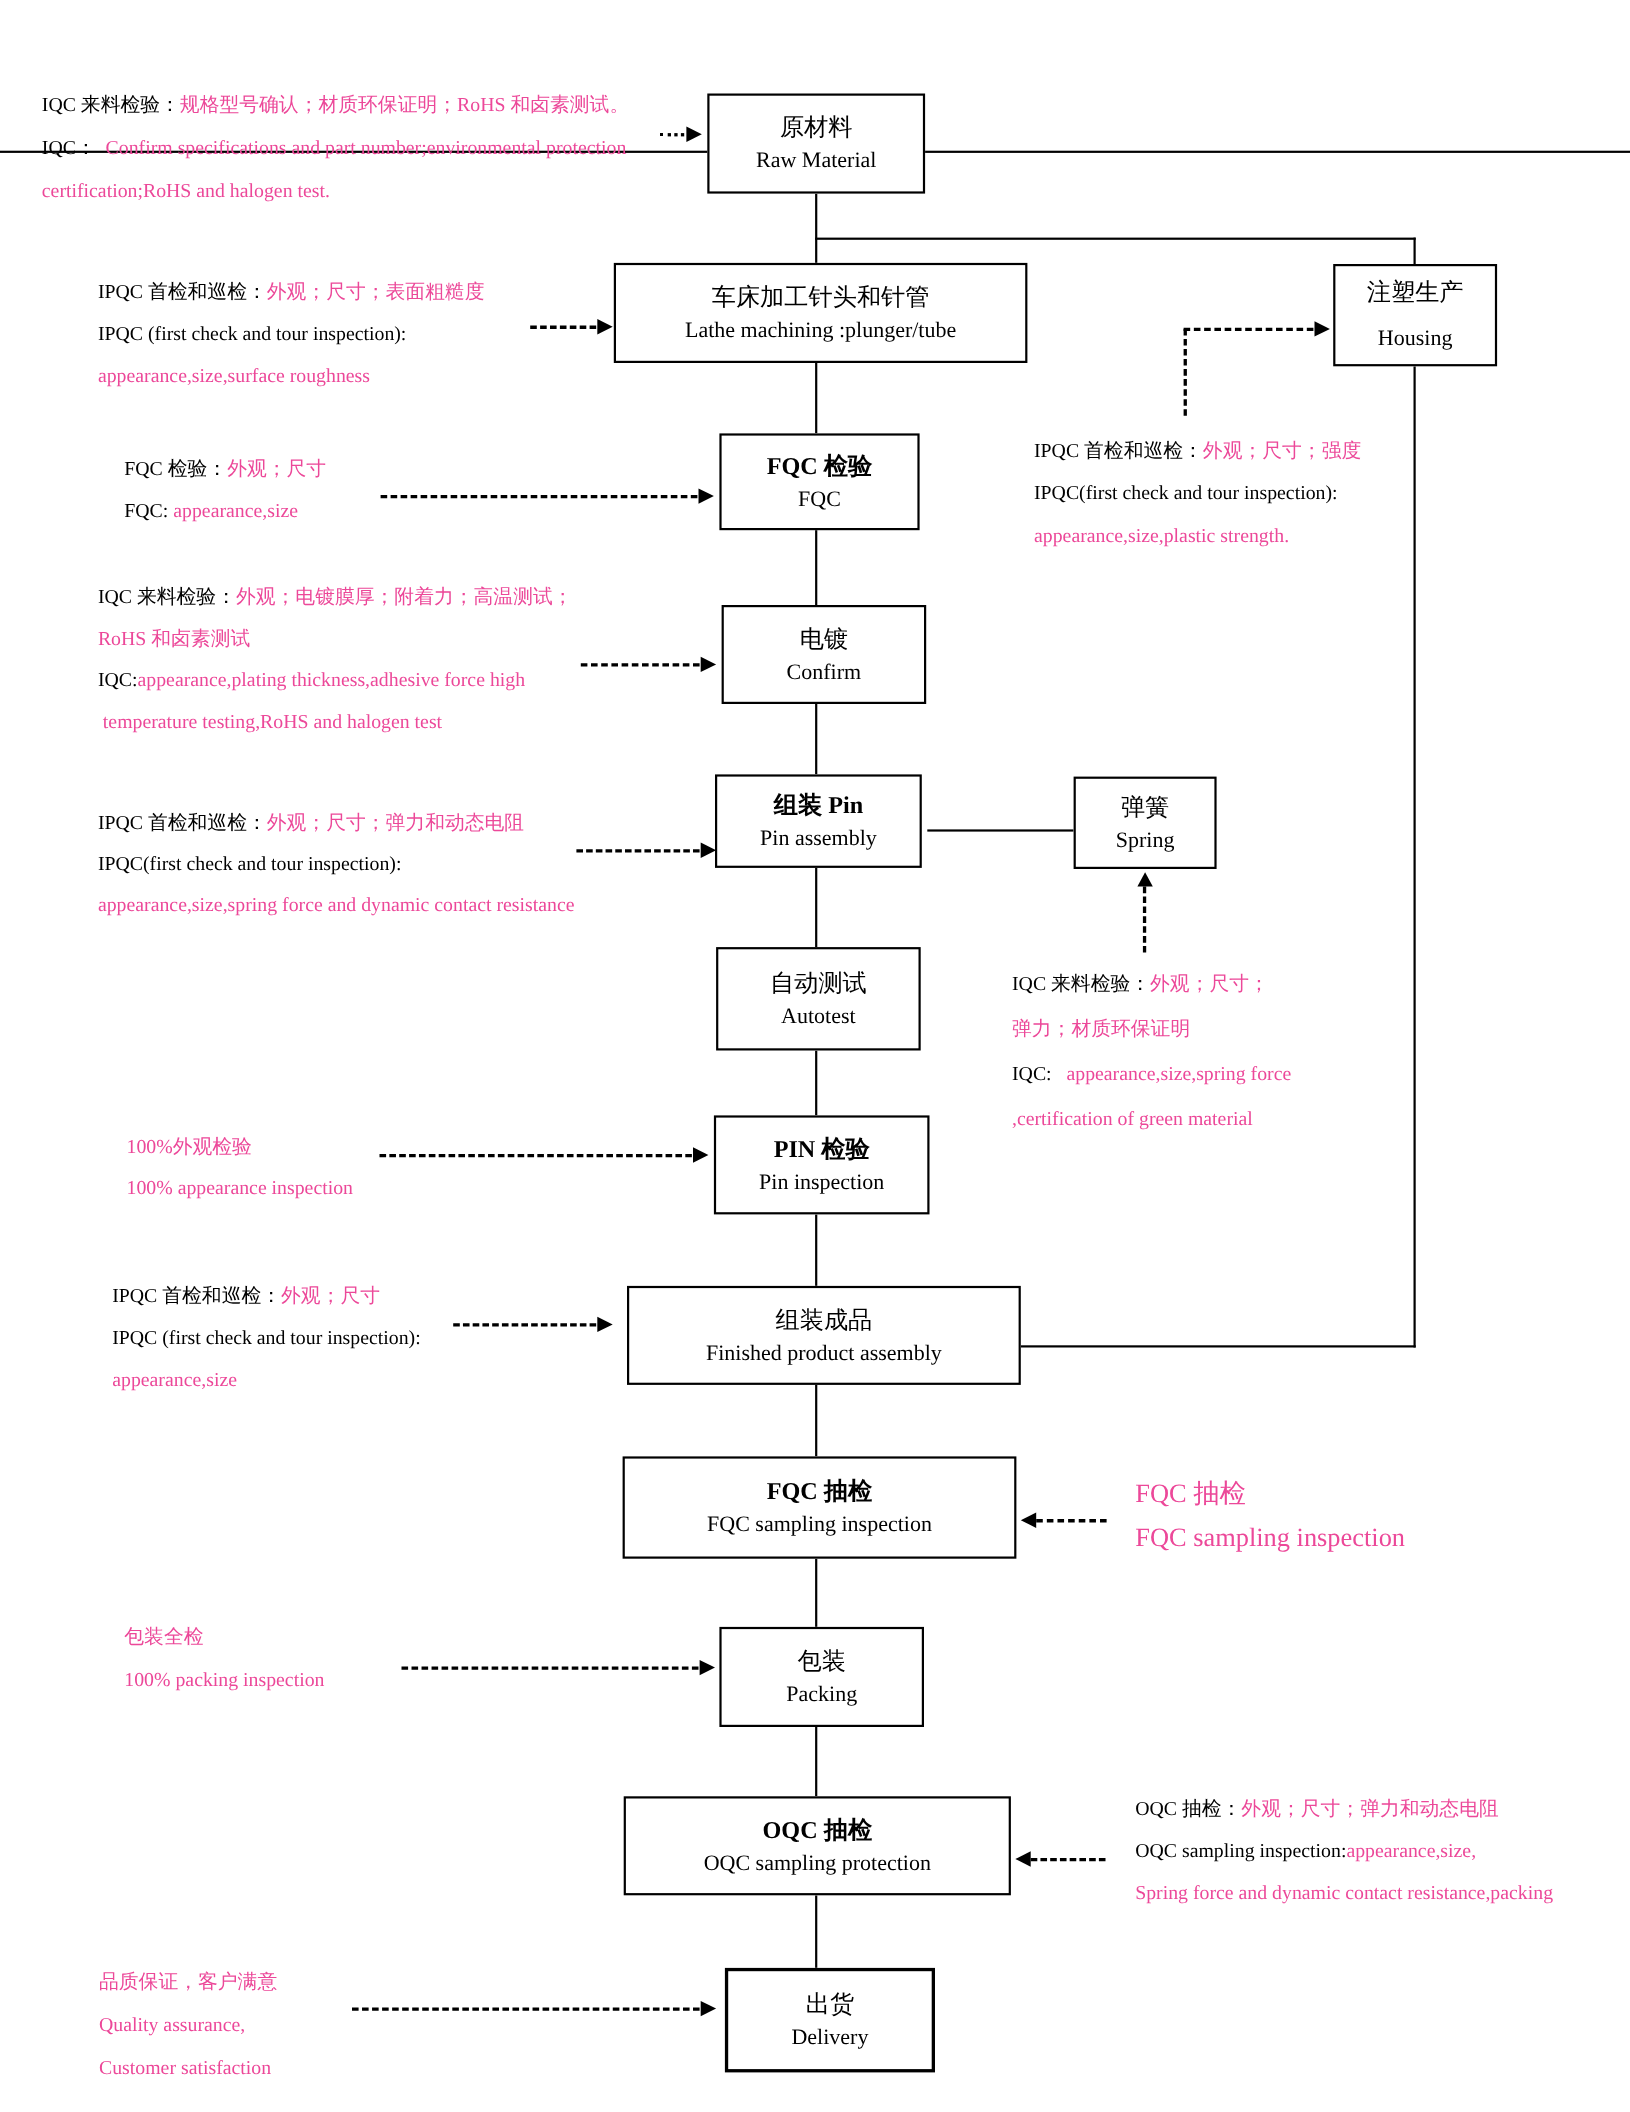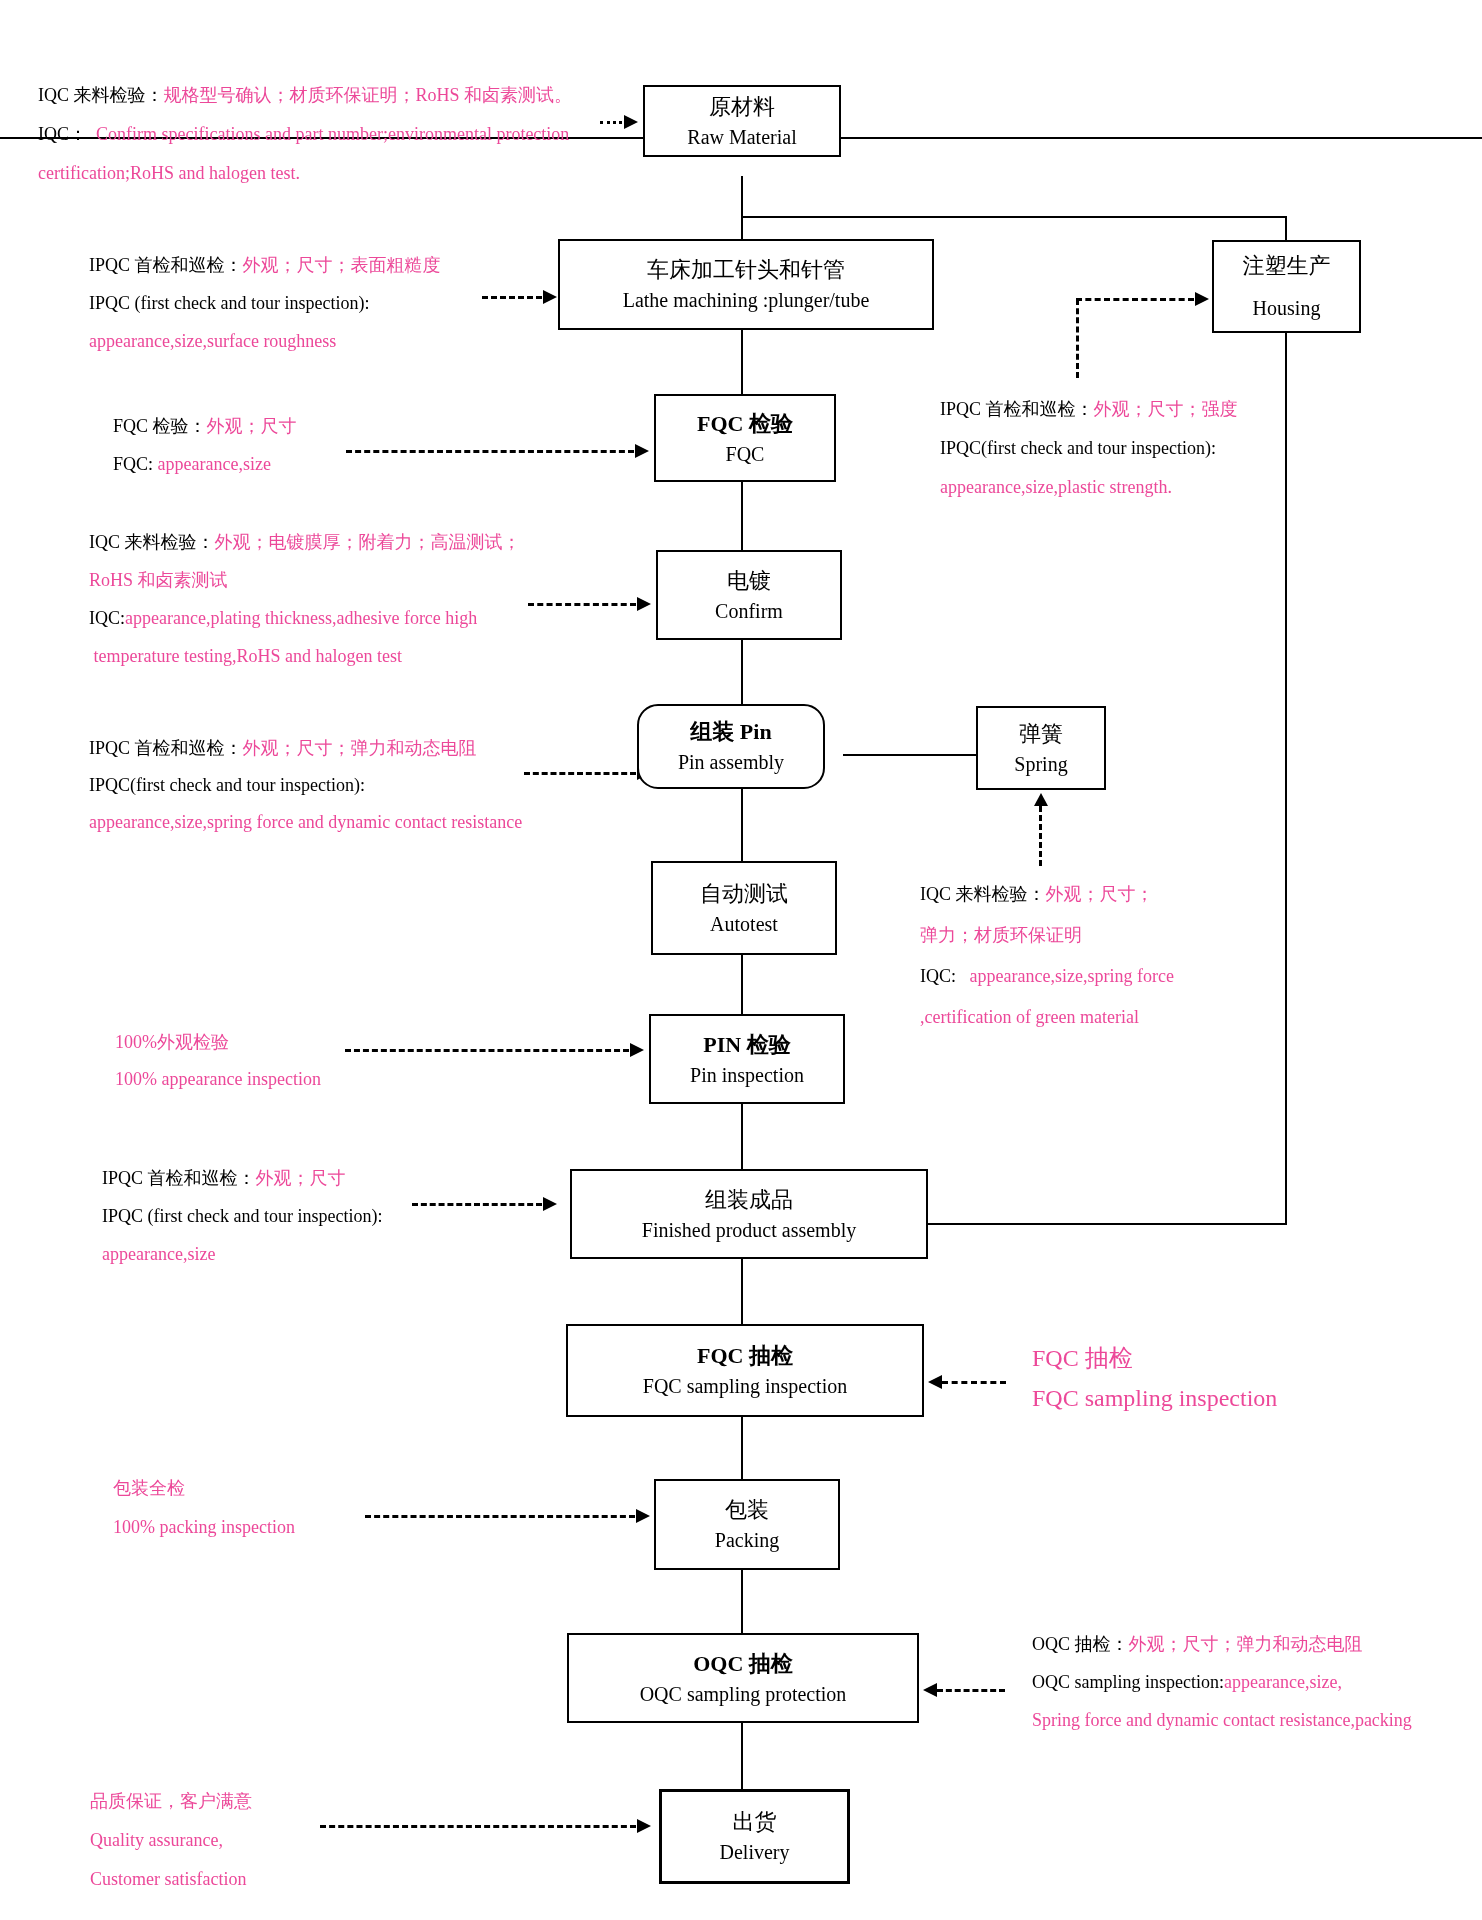--- a/index.html
+++ b/index.html
@@ -87,21 +87,21 @@
   <div class="dh" style="left:320px;top:1825px;width:316px;"></div>
   <div class="ar right" style="left:637px;top:1819px;"></div>
 
   <div class="dv" style="left:1076px;top:299px;height:79px;"></div>
   <div class="dh" style="left:1076px;top:298px;width:118px;"></div>
   <div class="ar right" style="left:1195px;top:292px;"></div>
 
   <div class="ar up" style="left:1034px;top:793px;"></div>
   <div class="dv" style="left:1039px;top:806px;height:60px;"></div>
 
-  <div class="node" style="left:643px;top:85px;width:198px;height:72px;">
+  <div class="node" style="left:643px;top:85px;width:198px;height:91px;">
     <div class="zh">原材料</div>
     <div class="en">Raw Material</div>
   </div>
 
   <div class="node" style="left:558px;top:239px;width:376px;height:91px;">
     <div class="zh">车床加工针头和针管</div>
     <div class="en">Lathe machining :plunger/tube</div>
   </div>
 
   <div class="node" style="left:1212px;top:240px;width:149px;height:93px;gap:21px;">
@@ -112,21 +112,21 @@
   <div class="node" style="left:654px;top:394px;width:182px;height:88px;">
     <div class="zh b">FQC 检验</div>
     <div class="en">FQC</div>
   </div>
 
   <div class="node" style="left:656px;top:550px;width:186px;height:90px;">
     <div class="zh">电镀</div>
     <div class="en">Confirm</div>
   </div>
 
-  <div class="node" style="left:637px;top:704px;width:188px;height:85px;border-radius:21px;">
+  <div class="node" style="left:650px;top:704px;width:188px;height:85px;">
     <div class="zh b">组装 Pin</div>
     <div class="en">Pin assembly</div>
   </div>
 
   <div class="node" style="left:976px;top:706px;width:130px;height:84px;">
     <div class="zh">弹簧</div>
     <div class="en">Spring</div>
   </div>
 
   <div class="node" style="left:651px;top:861px;width:186px;height:94px;">

